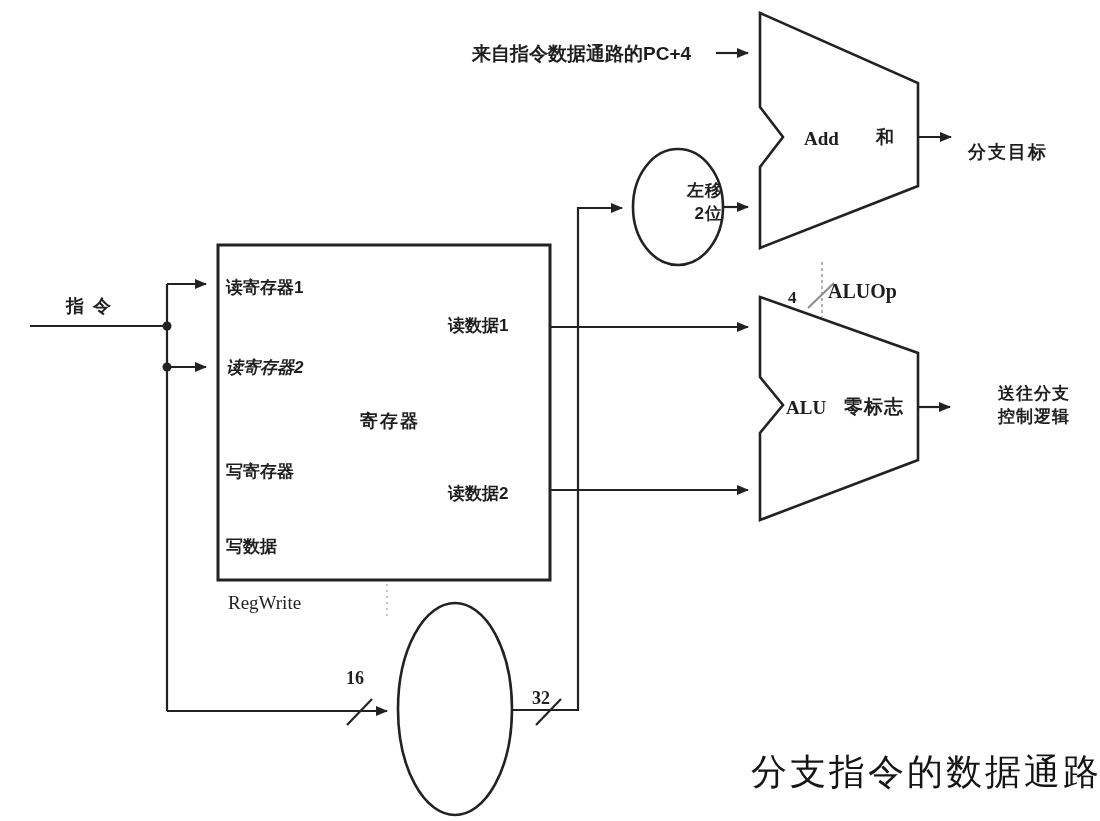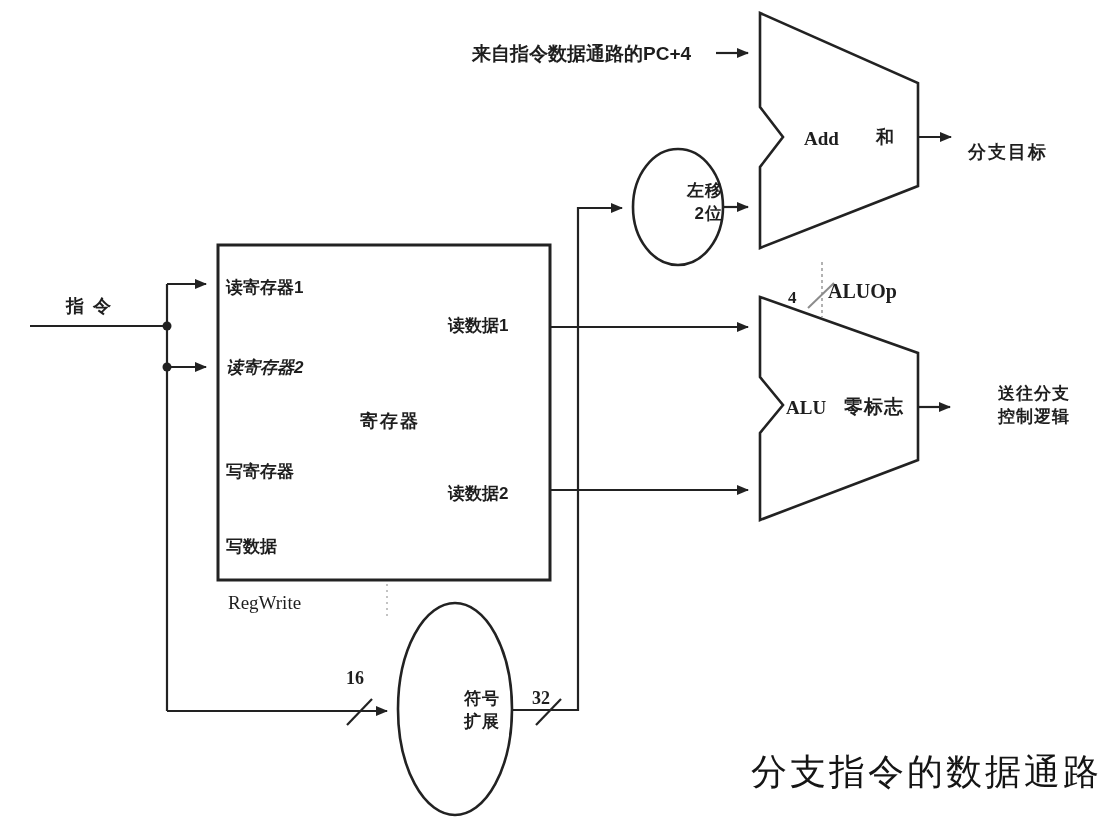--- a/index.html
+++ b/index.html
@@ -100,24 +100,20 @@
   <div class="lbl right" style="left:448px;top:316px;width:85px;">读数据1</div>
   <div class="lbl right" style="left:448px;top:484px;width:85px;">读数据2</div>
 
   <div class="lbl serif" style="left:228px;top:593px;font-size:19px;font-weight:400;">RegWrite</div>
 
   <div class="lbl two-line" style="left:633px;top:179px;width:90px;">
     <div>左移</div>
     <div>2位</div>
   </div>
 
-  <div class="lbl two-line" style="left:410px;top:687px;width:90px;">
-    <div>符号</div>
-    <div>扩展</div>
-  </div>
 
   <div class="lbl serif" style="left:346px;top:668px;font-size:18px;">16</div>
   <div class="lbl serif" style="left:532px;top:688px;font-size:18px;">32</div>
   <div class="lbl serif" style="left:788px;top:288px;font-size:17px;">4</div>
   <div class="lbl serif" style="left:828px;top:281px;font-size:20px;">ALUOp</div>
 
   <div class="lbl serif" style="left:804px;top:129px;font-size:19px;">Add</div>
   <div class="lbl" style="left:876px;top:127px;font-size:18px;">和</div>
 
   <div class="lbl serif" style="left:786px;top:398px;font-size:19px;">ALU</div>

